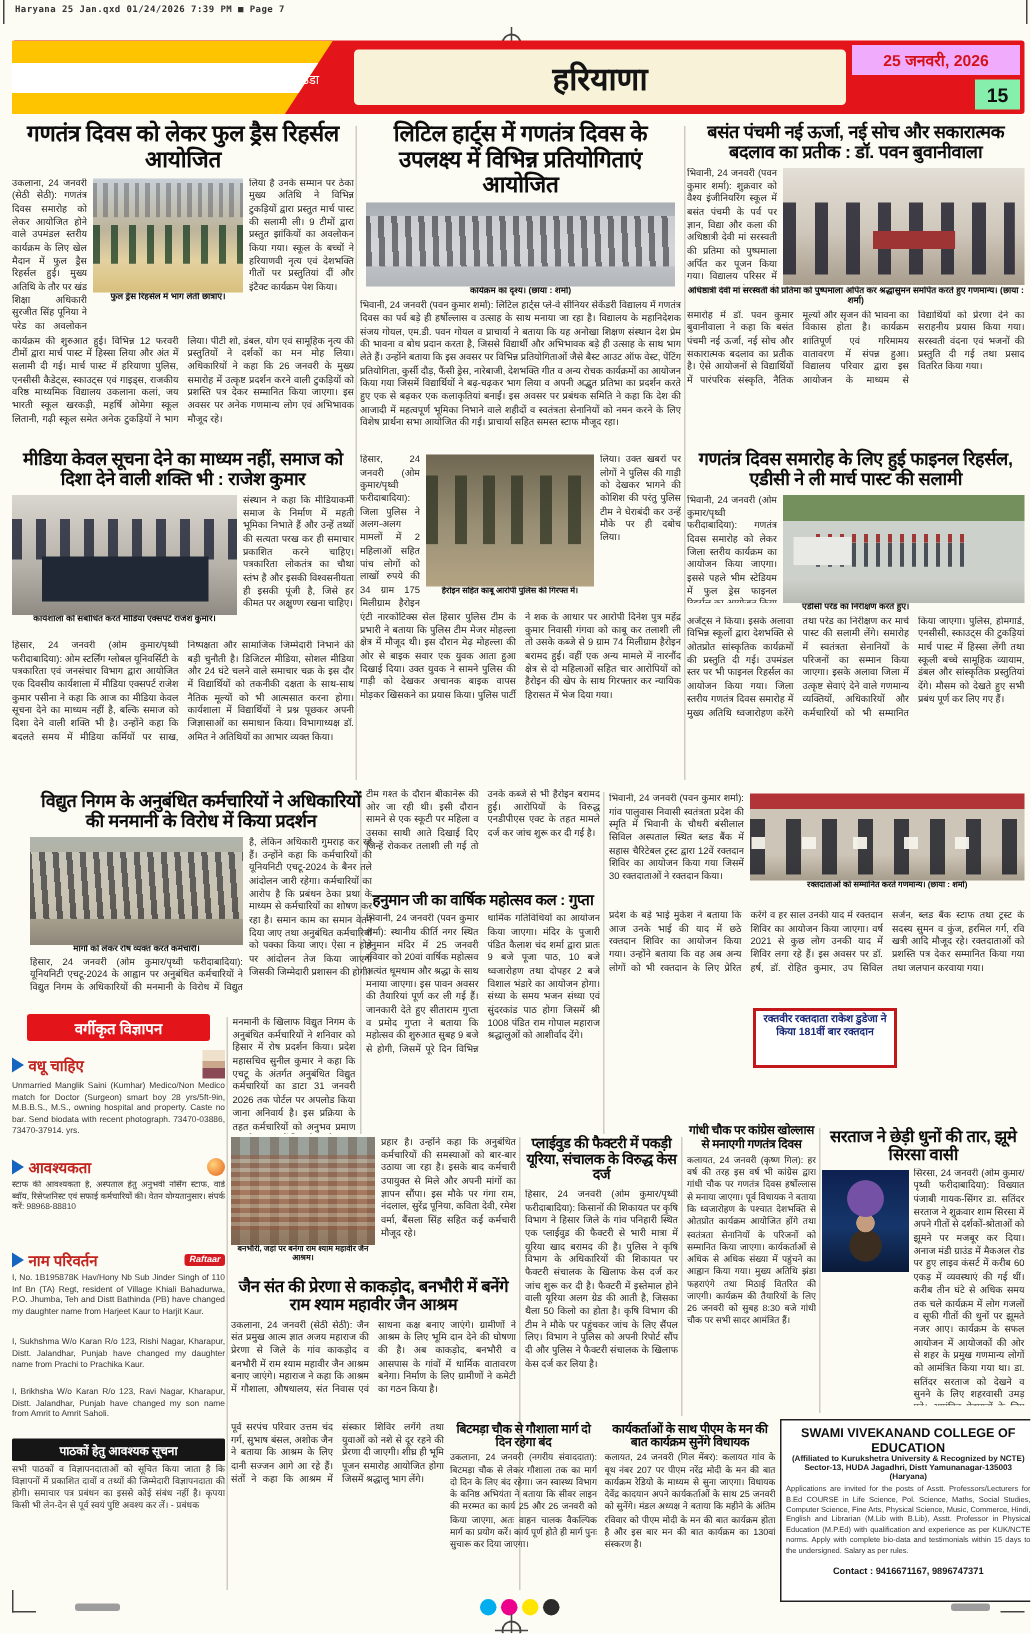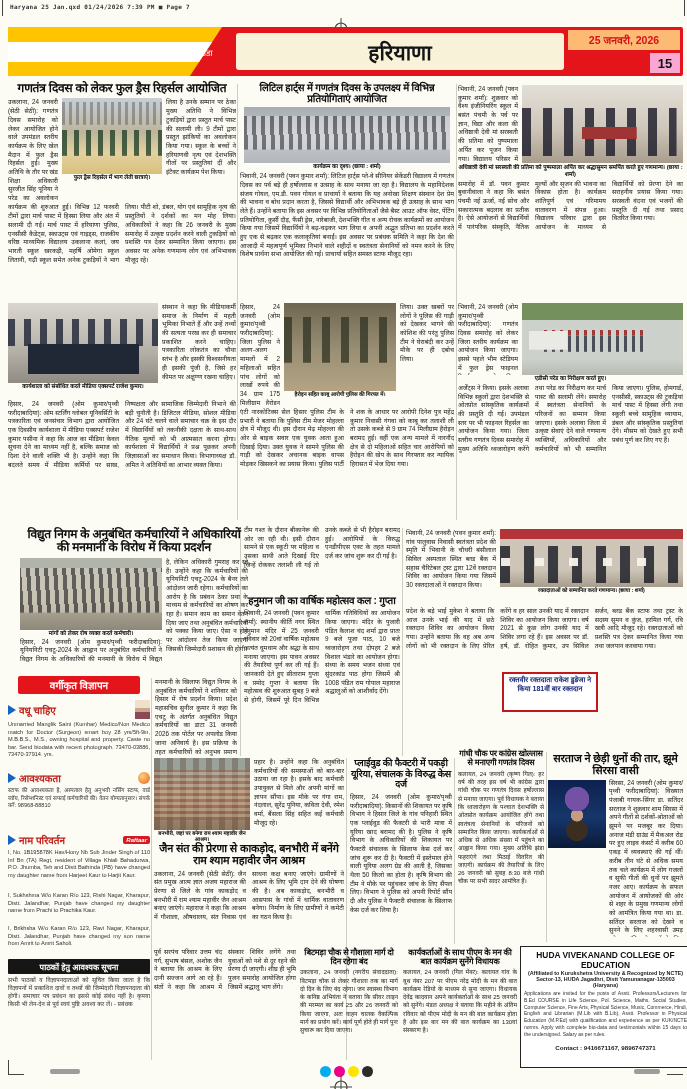--- a/index.html
+++ b/index.html
@@ -16,23 +16,23 @@
   
   .masthead{left:8px;top:27px;width:675px;height:49px;background:#e3151b;border-radius:2px}
   .mh-left{position:absolute;left:0;top:0;width:214px;height:49px;background:#ffc400;
            clip-path:polygon(0 0,100% 0,85% 100%,0 100%)}
   .mh-stripe{position:absolute;left:0;top:15px;width:100%;height:20px;background:#fff}
   .mh-title{position:absolute;left:12px;top:9px;font-size:24px;font-weight:800;color:#e3151b;letter-spacing:.5px;
             text-shadow:-1px -1px 0 #fff,1px -1px 0 #fff,-1px 1px 0 #fff,1px 1px 0 #fff,2px 2px 1px rgba(110,0,0,.4)}
   .mh-edition{position:absolute;left:186px;top:20px;font-size:8.5px;font-weight:400;color:#fff}
   .mh-center{position:absolute;left:228px;top:6px;width:328px;height:37px;background:#f7f2d8;border-radius:3px;
              display:flex;align-items:center;justify-content:center;font-size:21px;font-weight:800;color:#141414}
-  .mh-date{position:absolute;right:3px;top:3px;width:112px;height:20px;background:#fdba74;display:flex;align-items:center;
+  .mh-date{position:absolute;right:3px;top:3px;width:112px;height:20px;background:#f0abfc;display:flex;align-items:center;
            justify-content:center;color:#d4121a;font-weight:700;font-size:10.5px}
-  .mh-page{position:absolute;right:3px;top:26px;width:30px;height:20px;background:#f9a8d4;display:flex;align-items:center;
+  .mh-page{position:absolute;right:3px;top:26px;width:30px;height:20px;background:#86efac;display:flex;align-items:center;
            justify-content:center;font-size:13px;font-weight:800;color:#111}
 
   .print-line{position:absolute;top:3px;left:10px;font-family:"DejaVu Sans Mono",monospace;
               font-size:6px;font-weight:700;color:#333;letter-spacing:.3px}
 
   
   .ph{position:relative;overflow:hidden;background-color:#b5ad9e}
   .ph-a1{background:
     repeating-linear-gradient(90deg,rgba(22,58,32,.75) 0 5px,rgba(22,58,32,0) 5px 12px) 0 62%/100% 34% no-repeat,
     repeating-linear-gradient(90deg,rgba(70,70,80,.4) 0 3px,rgba(0,0,0,0) 3px 7px) 0 6%/100% 30% no-repeat,
@@ -128,49 +128,51 @@
   <div class="vrule" style="left:237px;top:84px;height:436px"></div>
   <div class="vrule" style="left:456px;top:84px;height:436px"></div>
   <div class="vrule" style="left:240px;top:528px;height:228px"></div>
   <div class="vrule" style="left:402px;top:528px;height:228px"></div>
   <div class="vrule" style="left:151px;top:678px;height:382px"></div>
   <div class="vrule" style="left:346px;top:758px;height:302px"></div>
   <div class="vrule" style="left:454px;top:758px;height:186px"></div>
   <div class="vrule" style="left:546px;top:752px;height:190px"></div>
 
   <div class="abs" style="left:8px;top:82px;width:228px;height:214px">
-    <div class="hl" style="font-size:12px">गणतंत्र दिवस को लेकर फुल ड्रैस रिहर्सल आयोजित</div>
+    <div class="hl" style="font-size:15px">गणतंत्र दिवस को लेकर फुल ड्रैस रिहर्सल आयोजित</div>
     <div style="display:flex;gap:4px;height:102px;margin-top:3px">
       <div class="body-txt" style="width:50px;height:102px">उकलाना, 24 जनवरी (सेठी सेठी): गणतंत्र दिवस समारोह को लेकर आयोजित होने वाले उपमंडल स्तरीय कार्यक्रम के लिए खेल मैदान में फुल ड्रैस रिहर्सल हुई। मुख्य अतिथि के तौर पर खंड शिक्षा अधिकारी सुरजीत सिंह पूनिया ने परेड का अवलोकन किया।</div>
       <div style="width:100px">
         <div class="ph ph-a1" style="width:100px;height:76px"></div>
         <div class="cap">फुल ड्रैस रिहर्सल में भाग लेती छात्राएं।</div>
       </div>
       <div class="body-txt" style="flex:1;height:102px">लिया है उनके सम्मान पर ठेका मुख्य अतिथि ने विभिन्न टुकड़ियों द्वारा प्रस्तुत मार्च पास्ट की सलामी ली। 9 टीमों द्वारा प्रस्तुत झांकियों का अवलोकन किया गया। स्कूल के बच्चों ने हरियाणवी नृत्य एवं देशभक्ति गीतों पर प्रस्तुतियां दीं और इंटैक्ट कार्यक्रम पेश किया।</div>
     </div>
     <div class="body-txt cols2" style="height:78px;margin-top:3px">कार्यक्रम की शुरुआत हुई। विभिन्न 12 फरवरी टीमों द्वारा मार्च पास्ट में हिस्सा लिया और अंत में सलामी दी गई। मार्च पास्ट में हरियाणा पुलिस, एनसीसी कैडेट्स, स्काउट्स एवं गाइड्स, राजकीय वरिष्ठ माध्यमिक विद्यालय उकलाना कलां, जय भारती स्कूल खरकड़ी, महर्षि ओमेगा स्कूल लितानी, गढ़ी स्कूल समेत अनेक टुकड़ियों ने भाग लिया। पीटी शो, डंबल, योग एवं सामूहिक नृत्य की प्रस्तुतियों ने दर्शकों का मन मोह लिया। अधिकारियों ने कहा कि 26 जनवरी के मुख्य समारोह में उत्कृष्ट प्रदर्शन करने वाली टुकड़ियों को प्रशस्ति पत्र देकर सम्मानित किया जाएगा। इस अवसर पर अनेक गणमान्य लोग एवं अभिभावक मौजूद रहे।</div>
   </div>
 
   <div class="abs" style="left:240px;top:82px;width:214px;height:214px">
-    <div class="hl" style="font-size:10px">लिटिल हार्ट्स में गणतंत्र दिवस के उपलक्ष्य में विभिन्न प्रतियोगिताएं आयोजित</div>
+    <div class="hl" style="font-size:15px">लिटिल हार्ट्स में गणतंत्र दिवस के उपलक्ष्य में विभिन्न प्रतियोगिताएं आयोजित</div>
     <div class="ph ph-a2" style="width:206px;height:56px;margin:3px auto 0"></div>
     <div class="cap">कार्यक्रम का दृश्य। (छाया : शर्मा)</div>
     <div class="body-txt" style="height:112px;margin-top:2px">भिवानी, 24 जनवरी (पवन कुमार शर्मा): लिटिल हार्ट्स प्ले-वे सीनियर सेकेंडरी विद्यालय में गणतंत्र दिवस का पर्व बड़े ही हर्षोल्लास व उत्साह के साथ मनाया जा रहा है। विद्यालय के महानिदेशक संजय गोयल, एम.डी. पवन गोयल व प्राचार्या ने बताया कि यह अनोखा शिक्षण संस्थान देश प्रेम की भावना व बोध प्रदान करता है, जिससे विद्यार्थी और अभिभावक बड़े ही उत्साह के साथ भाग लेते हैं। उन्होंने बताया कि इस अवसर पर विभिन्न प्रतियोगिताओं जैसे बैस्ट आउट ऑफ वेस्ट, पेंटिंग प्रतियोगिता, कुर्सी दौड़, फैंसी ड्रेस, नारेबाजी, देशभक्ति गीत व अन्य रोचक कार्यक्रमों का आयोजन किया गया जिसमें विद्यार्थियों ने बढ़-चढ़कर भाग लिया व अपनी अद्भुत प्रतिभा का प्रदर्शन करते हुए एक से बढ़कर एक कलाकृतियां बनाईं। इस अवसर पर प्रबंधक समिति ने कहा कि देश की आजादी में महत्वपूर्ण भूमिका निभाने वाले शहीदों व स्वतंत्रता सेनानियों को नमन करने के लिए विशेष प्रार्थना सभा आयोजित की गई। प्राचार्या सहित समस्त स्टाफ मौजूद रहा।</div>
   </div>
 
   <div class="abs" style="left:458px;top:82px;width:225px;height:218px">
+    <div class="hl" style="font-size:12px">बसंत पंचमी नई ऊर्जा, नई सोच और सकारात्मक बदलाव का प्रतीक : डॉ. पवन बुवानीवाला</div>
     <div style="display:flex;gap:4px;height:78px;margin-top:3px">
       <div class="body-txt" style="width:60px;height:78px">भिवानी, 24 जनवरी (पवन कुमार शर्मा): शुक्रवार को वैश्य इंजीनियरिंग स्कूल में बसंत पंचमी के पर्व पर ज्ञान, विद्या और कला की अधिष्ठात्री देवी मां सरस्वती की प्रतिमा को पुष्पमाला अर्पित कर पूजन किया गया। विद्यालय परिसर में हवन का आयोजन भी हुआ।</div>
       <div class="ph ph-a3" style="flex:1;height:78px"></div>
     </div>
     <div class="cap" style="margin-top:1px">अधिष्ठात्री देवी मां सरस्वती की प्रतिमा को पुष्पमाला अर्पित कर श्रद्धासुमन समर्पित करते हुए गणमान्य। (छाया : शर्मा)</div>
     <div class="body-txt cols3" style="height:88px;margin-top:2px">समारोह में डॉ. पवन कुमार बुवानीवाला ने कहा कि बसंत पंचमी नई ऊर्जा, नई सोच और सकारात्मक बदलाव का प्रतीक है। ऐसे आयोजनों से विद्यार्थियों में पारंपरिक संस्कृति, नैतिक मूल्यों और सृजन की भावना का विकास होता है। कार्यक्रम शांतिपूर्ण एवं गरिमामय वातावरण में संपन्न हुआ। विद्यालय परिवार द्वारा इस आयोजन के माध्यम से विद्यार्थियों को प्रेरणा देने का सराहनीय प्रयास किया गया। सरस्वती वंदना एवं भजनों की प्रस्तुति दी गई तथा प्रसाद वितरित किया गया।</div>
   </div>
 
   <div class="abs" style="left:8px;top:300px;width:228px;height:222px">
+    <div class="hl" style="font-size:12px">मीडिया केवल सूचना देने का माध्यम नहीं, समाज को दिशा देने वाली शक्ति भी : राजेश कुमार</div>
     <div style="display:flex;gap:4px;height:94px;margin-top:3px">
       <div style="width:150px">
         <div class="ph ph-b1" style="width:150px;height:80px"></div>
         <div class="cap">कार्यशाला को संबोधित करते मीडिया एक्सपर्ट राजेश कुमार।</div>
       </div>
       <div class="body-txt" style="flex:1;height:94px">संस्थान ने कहा कि मीडियाकर्मी समाज के निर्माण में महती भूमिका निभाते हैं और उन्हें तथ्यों की सत्यता परख कर ही समाचार प्रकाशित करने चाहिए। पत्रकारिता लोकतंत्र का चौथा स्तंभ है और इसकी विश्वसनीयता ही इसकी पूंजी है, जिसे हर कीमत पर अक्षुण्ण रखना चाहिए।</div>
     </div>
     <div class="body-txt cols2" style="height:90px;margin-top:3px">हिसार, 24 जनवरी (ओम कुमार/पृथ्वी फरीदाबादिया): ओम स्टर्लिंग ग्लोबल यूनिवर्सिटी के पत्रकारिता एवं जनसंचार विभाग द्वारा आयोजित एक दिवसीय कार्यशाला में मीडिया एक्सपर्ट राजेश कुमार पसीना ने कहा कि आज का मीडिया केवल सूचना देने का माध्यम नहीं है, बल्कि समाज को दिशा देने वाली शक्ति भी है। उन्होंने कहा कि बदलते समय में मीडिया कर्मियों पर साख, निष्पक्षता और सामाजिक जिम्मेदारी निभाने की बड़ी चुनौती है। डिजिटल मीडिया, सोशल मीडिया और 24 घंटे चलने वाले समाचार चक्र के इस दौर में विद्यार्थियों को तकनीकी दक्षता के साथ-साथ नैतिक मूल्यों को भी आत्मसात करना होगा। कार्यशाला में विद्यार्थियों ने प्रश्न पूछकर अपनी जिज्ञासाओं का समाधान किया। विभागाध्यक्ष डॉ. अमित ने अतिथियों का आभार व्यक्त किया।</div>
   </div>
 
@@ -180,20 +182,21 @@
       <div style="width:112px">
         <div class="ph ph-b2" style="width:112px;height:88px"></div>
         <div class="cap" style="font-size:5.4px">हैरोइन सहित काबू आरोपी पुलिस की गिरफ्त में।</div>
       </div>
       <div class="body-txt" style="flex:1;height:102px">लिया। उक्त खबरों पर लोगों ने पुलिस की गाड़ी को देखकर भागने की कोशिश की परंतु पुलिस टीम ने घेराबंदी कर उन्हें मौके पर ही दबोच लिया।</div>
     </div>
     <div class="body-txt cols2" style="height:96px;margin-top:3px">एंटी नारकोटिक्स सेल हिसार पुलिस टीम के प्रभारी ने बताया कि पुलिस टीम मेजर मोहल्ला क्षेत्र में मौजूद थी। इस दौरान मेढ़ मोहल्ला की ओर से बाइक सवार एक युवक आता हुआ दिखाई दिया। उक्त युवक ने सामने पुलिस की गाड़ी को देखकर अचानक बाइक वापस मोड़कर खिसकने का प्रयास किया। पुलिस पार्टी ने शक के आधार पर आरोपी दिनेश पुत्र महेंद्र कुमार निवासी गंगवा को काबू कर तलाशी ली तो उसके कब्जे से 9 ग्राम 74 मिलीग्राम हैरोइन बरामद हुई। वहीं एक अन्य मामले में नारनौंद क्षेत्र से दो महिलाओं सहित चार आरोपियों को हैरोइन की खेप के साथ गिरफ्तार कर न्यायिक हिरासत में भेज दिया गया।</div>
   </div>
 
   <div class="abs" style="left:458px;top:300px;width:225px;height:222px">
+    <div class="hl" style="font-size:12px">गणतंत्र दिवस समारोह के लिए हुई फाइनल रिहर्सल, एडीसी ने ली मार्च पास्ट की सलामी</div>
     <div style="display:flex;gap:4px;height:72px;margin-top:3px">
       <div class="body-txt" style="width:60px;height:72px">भिवानी, 24 जनवरी (ओम कुमार/पृथ्वी फरीदाबादिया): गणतंत्र दिवस समारोह को लेकर जिला स्तरीय कार्यक्रम का आयोजन किया जाएगा। इससे पहले भीम स्टेडियम में फुल ड्रेस फाइनल रिहर्सल का आयोजन किया गया। एडीसी ने मार्च पास्ट की सलामी ली।</div>
       <div class="ph ph-b3" style="flex:1;height:72px"></div>
     </div>
     <div class="cap">एडीसी परेड का निरीक्षण करते हुए।</div>
     <div class="body-txt cols3" style="height:104px;margin-top:2px">अर्जेंट्स ने किया। इसके अलावा विभिन्न स्कूलों द्वारा देशभक्ति से ओतप्रोत सांस्कृतिक कार्यक्रमों की प्रस्तुति दी गई। उपमंडल स्तर पर भी फाइनल रिहर्सल का आयोजन किया गया। जिला स्तरीय गणतंत्र दिवस समारोह में मुख्य अतिथि ध्वजारोहण करेंगे तथा परेड का निरीक्षण कर मार्च पास्ट की सलामी लेंगे। समारोह में स्वतंत्रता सेनानियों के परिजनों का सम्मान किया जाएगा। इसके अलावा जिला में उत्कृष्ट सेवाएं देने वाले गणमान्य व्यक्तियों, अधिकारियों और कर्मचारियों को भी सम्मानित किया जाएगा। पुलिस, होमगार्ड, एनसीसी, स्काउट्स की टुकड़ियां मार्च पास्ट में हिस्सा लेंगी तथा स्कूली बच्चे सामूहिक व्यायाम, डंबल और सांस्कृतिक प्रस्तुतियां देंगे। मौसम को देखते हुए सभी प्रबंध पूर्ण कर लिए गए हैं।</div>
   </div>
 
   <div class="abs" style="left:20px;top:528px;width:228px;height:146px">
     <div class="hl" style="font-size:12px">विद्युत निगम के अनुबंधित कर्मचारियों ने अधिकारियों की मनमानी के विरोध में किया प्रदर्शन</div>
@@ -253,21 +256,21 @@
   </div>
 
   <div class="abs" style="left:154px;top:758px;width:190px;height:186px">
     <div style="display:flex;gap:4px;height:84px">
       <div style="width:96px">
         <div class="ph ph-jain" style="width:96px;height:72px"></div>
         <div class="cap" style="font-size:5.3px">बनभौरी, जहां पर बनेगा राम श्याम महावीर जैन आश्रम।</div>
       </div>
       <div class="body-txt" style="flex:1;height:84px">प्रहार है। उन्होंने कहा कि अनुबंधित कर्मचारियों की समस्याओं को बार-बार उठाया जा रहा है। इसके बाद कर्मचारी उपायुक्त से मिले और अपनी मांगों का ज्ञापन सौंपा। इस मौके पर गंगा राम, नंदलाल, सुरेंद्र पूनिया, कविता देवी, रमेश वर्मा, बैंसला सिंह सहित कई कर्मचारी मौजूद रहे।</div>
     </div>
-    <div class="hl" style="font-size:11px;margin-top:0">जैन संत की प्रेरणा से काकड़ोद, बनभौरी में बनेंगे राम श्याम महावीर जैन आश्रम</div>
+    <div class="hl" style="font-size:11px;margin-top:10px">जैन संत की प्रेरणा से काकड़ोद, बनभौरी में बनेंगे राम श्याम महावीर जैन आश्रम</div>
     <div class="body-txt cols2" style="height:62px;margin-top:3px">उकलाना, 24 जनवरी (सेठी सेठी): जैन संत प्रमुख आत्म ज्ञात अजय महाराज की प्रेरणा से जिले के गांव काकड़ोद व बनभौरी में राम श्याम महावीर जैन आश्रम बनाए जाएंगे। महाराज ने कहा कि आश्रम में गौशाला, औषधालय, संत निवास एवं साधना कक्ष बनाए जाएंगे। ग्रामीणों ने आश्रम के लिए भूमि दान देने की घोषणा की है। अब काकड़ोद, बनभौरी व आसपास के गांवों में धार्मिक वातावरण बनेगा। निर्माण के लिए ग्रामीणों ने कमेटी का गठन किया है।</div>
   </div>
 
   <div class="abs" style="left:350px;top:758px;width:102px;height:186px">
     <div class="hl" style="font-size:9.5px">प्लाईवुड की फैक्टरी में पकड़ी यूरिया, संचालक के विरुद्ध केस दर्ज</div>
     <div class="body-txt" style="height:146px;margin-top:3px">हिसार, 24 जनवरी (ओम कुमार/पृथ्वी फरीदाबादिया): किसानों की शिकायत पर कृषि विभाग ने हिसार जिले के गांव पनिहारी स्थित एक प्लाईवुड की फैक्टरी से भारी मात्रा में यूरिया खाद बरामद की है। पुलिस ने कृषि विभाग के अधिकारियों की शिकायत पर फैक्टरी संचालक के खिलाफ केस दर्ज कर जांच शुरू कर दी है। फैक्टरी में इस्तेमाल होने वाली यूरिया अलग ग्रेड की आती है, जिसका थैला 50 किलो का होता है। कृषि विभाग की टीम ने मौके पर पहुंचकर जांच के लिए सैंपल लिए। विभाग ने पुलिस को अपनी रिपोर्ट सौंप दी और पुलिस ने फैक्टरी संचालक के खिलाफ केस दर्ज कर लिया है।</div>
   </div>
 
   <div class="abs" style="left:458px;top:750px;width:86px;height:194px">
     <div class="hl" style="font-size:8px">गांधी चौक पर कांग्रेस खोल्लास से मनाएगी गणतंत्र दिवस</div>
@@ -288,21 +291,21 @@
     <div class="hl" style="font-size:8.2px">बिटमड़ा चौक से गौशाला मार्ग दो दिन रहेगा बंद</div>
     <div class="body-txt" style="font-size:6px;height:86px;margin-top:2px">उकलाना, 24 जनवरी (नगरीय संवाददाता): बिटमड़ा चौक से लेकर गौशाला तक का मार्ग दो दिन के लिए बंद रहेगा। जन स्वास्थ्य विभाग के कनिष्ठ अभियंता ने बताया कि सीवर लाइन की मरम्मत का कार्य 25 और 26 जनवरी को किया जाएगा, अतः वाहन चालक वैकल्पिक मार्ग का प्रयोग करें। कार्य पूर्ण होते ही मार्ग पुनः सुचारू कर दिया जाएगा।</div>
   </div>
 
   <div class="abs" style="left:403px;top:948px;width:114px;height:114px">
     <div class="hl" style="font-size:8.2px">कार्यकर्ताओं के साथ पीएम के मन की बात कार्यक्रम सुनेंगे विधायक</div>
     <div class="body-txt" style="font-size:6px;height:84px;margin-top:2px">कलायत, 24 जनवरी (गिल मेंबर): कलायत गांव के बूथ नंबर 207 पर पीएम नरेंद्र मोदी के मन की बात कार्यक्रम रेडियो के माध्यम से सुना जाएगा। विधायक देवेंद्र कादयान अपने कार्यकर्ताओं के साथ 25 जनवरी को सुनेंगे। मंडल अध्यक्ष ने बताया कि महीने के अंतिम रविवार को पीएम मोदी के मन की बात कार्यक्रम होता है और इस बार मन की बात कार्यक्रम का 130वां संस्करण है।</div>
   </div>
 
   <div class="abs ad-box" style="left:520px;top:946px;width:163px;height:114px">
-    <div class="ad-title">HUDA VIVEKANAND COLLEGE OF EDUCATION</div>
+    <div class="ad-title">SWAMI VIVEKANAND COLLEGE OF EDUCATION</div>
     <div class="ad-sub">(Affiliated to Kurukshetra University &amp; Recognized by NCTE)</div>
     <div class="ad-sub">Sector-13, HUDA Jagadhri, Distt Yamunanagar-135003 (Haryana)</div>
     <div class="ad-body" style="height:52px">Applications are invited for the posts of Asstt. Professors/Lecturers for B.Ed COURSE in Life Science, Pol. Science, Maths, Social Studies, Computer Science, Fine Arts, Physical Science, Music, Commerce, Hindi, English and Librarian (M.Lib with B.Lib), Asstt. Professor in Physical Education (M.P.Ed) with qualification and experience as per KUK/NCTE norms. Apply with complete bio-data and testimonials within 15 days to the undersigned. Salary as per rules.</div>
     <div class="ad-contact">Contact : 9416671167, 9896747371</div>
   </div>
 
   <div class="graybar" style="left:50px;top:1069px;width:30px"></div>
   <div class="abs" style="left:320px;top:1066px;display:flex">
     <div class="dot" style="background:#00aeef"></div>
     <div class="dot" style="background:#ec008c"></div>

